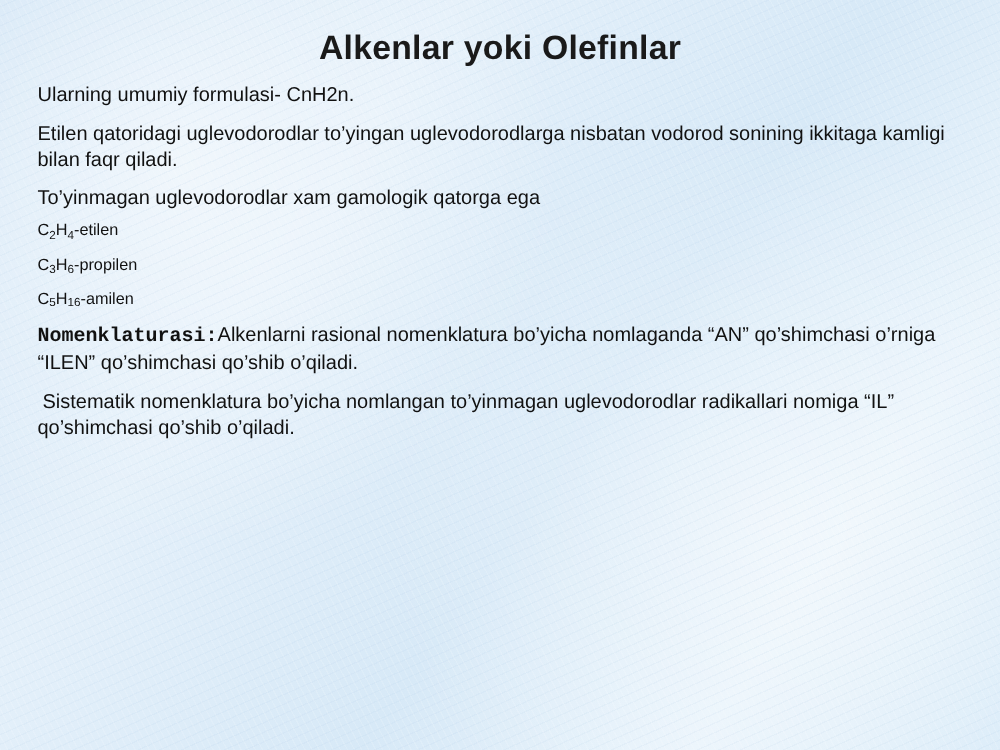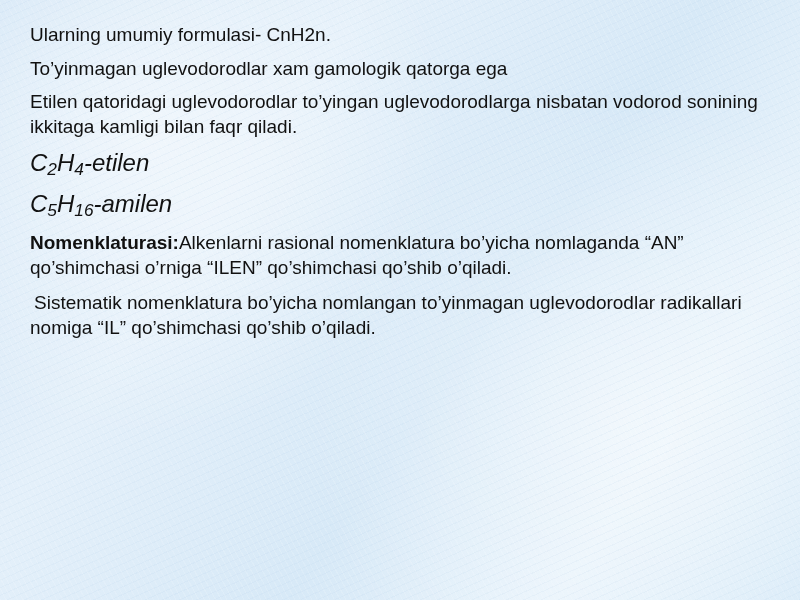--- a/index.html
+++ b/index.html
@@ -41,65 +41,69 @@
   .title {
     text-align: center;
     font-size: 27px;
     font-weight: bold;
     color: #1a1a1a;
     letter-spacing: 0.2px;
     margin: 0 0 12px 0;
     line-height: 1.2;
   }
   .para {
-    font-size: 19px;
+    font-size: 16px;
     color: #111;
     line-height: 1.33;
     margin: 0 0 9px 0;
   }
   .para.tight {
     margin-bottom: 7px;
   }
   .formula {
-    font-size: 24px;
+    font-size: 13px;
     color: #111;
     margin: 6px 0 11px 0;
     line-height: 1.25;
-    font-style: italic;
   }
   .formula sub {
     font-size: 0.72em;
     vertical-align: baseline;
     position: relative;
     bottom: -0.22em;
   }
   .lead {
     font-weight: bold;
+    font-family: Liberation Mono, monospace;
   }
   .para-indent {
     text-indent: 4px;
   }
 </style>
 </head>
 <body>
 
 <div class="slide">
   <div class="content">
 
+    <h1 class="title">Alkenlar yoki Olefinlar</h1>
 
     <p class="para">Ularning umumiy formulasi- CnH2n.</p>
 
+    <p class="para">Etilen qatoridagi uglevodorodlar to’yingan uglevodorodlarga nisbatan  vodorod sonining ikkitaga kamligi bilan faqr qiladi.</p>
+
     <p class="para tight">To’yinmagan uglevodorodlar xam gamologik qatorga ega</p>
-
-    <p class="para">Etilen qatoridagi uglevodorodlar to’yingan uglevodorodlarga nisbatan  vodorod sonining ikkitaga kamligi bilan faqr qiladi.</p>
 
     <p class="formula">
       <span>C</span><sub>2</sub><span>H</span><sub>4</sub><span>-etilen</span>
     </p>
 
+    <p class="formula">
+      <span>C</span><sub>3</sub><span>H</span><sub>6</sub><span>-propilen</span>
+    </p>
 
 
     <p class="formula">
       <span>C</span><sub>5</sub><span>H</span><sub>16</sub><span>-amilen</span>
     </p>
 
     <p class="para">
       <span class="lead">Nomenklaturasi:</span><span>Alkenlarni rasional nomenklatura bo’yicha nomlaganda “AN” qo’shimchasi o’rniga “ILEN” qo’shimchasi qo’shib o’qiladi.</span>
     </p>
 

